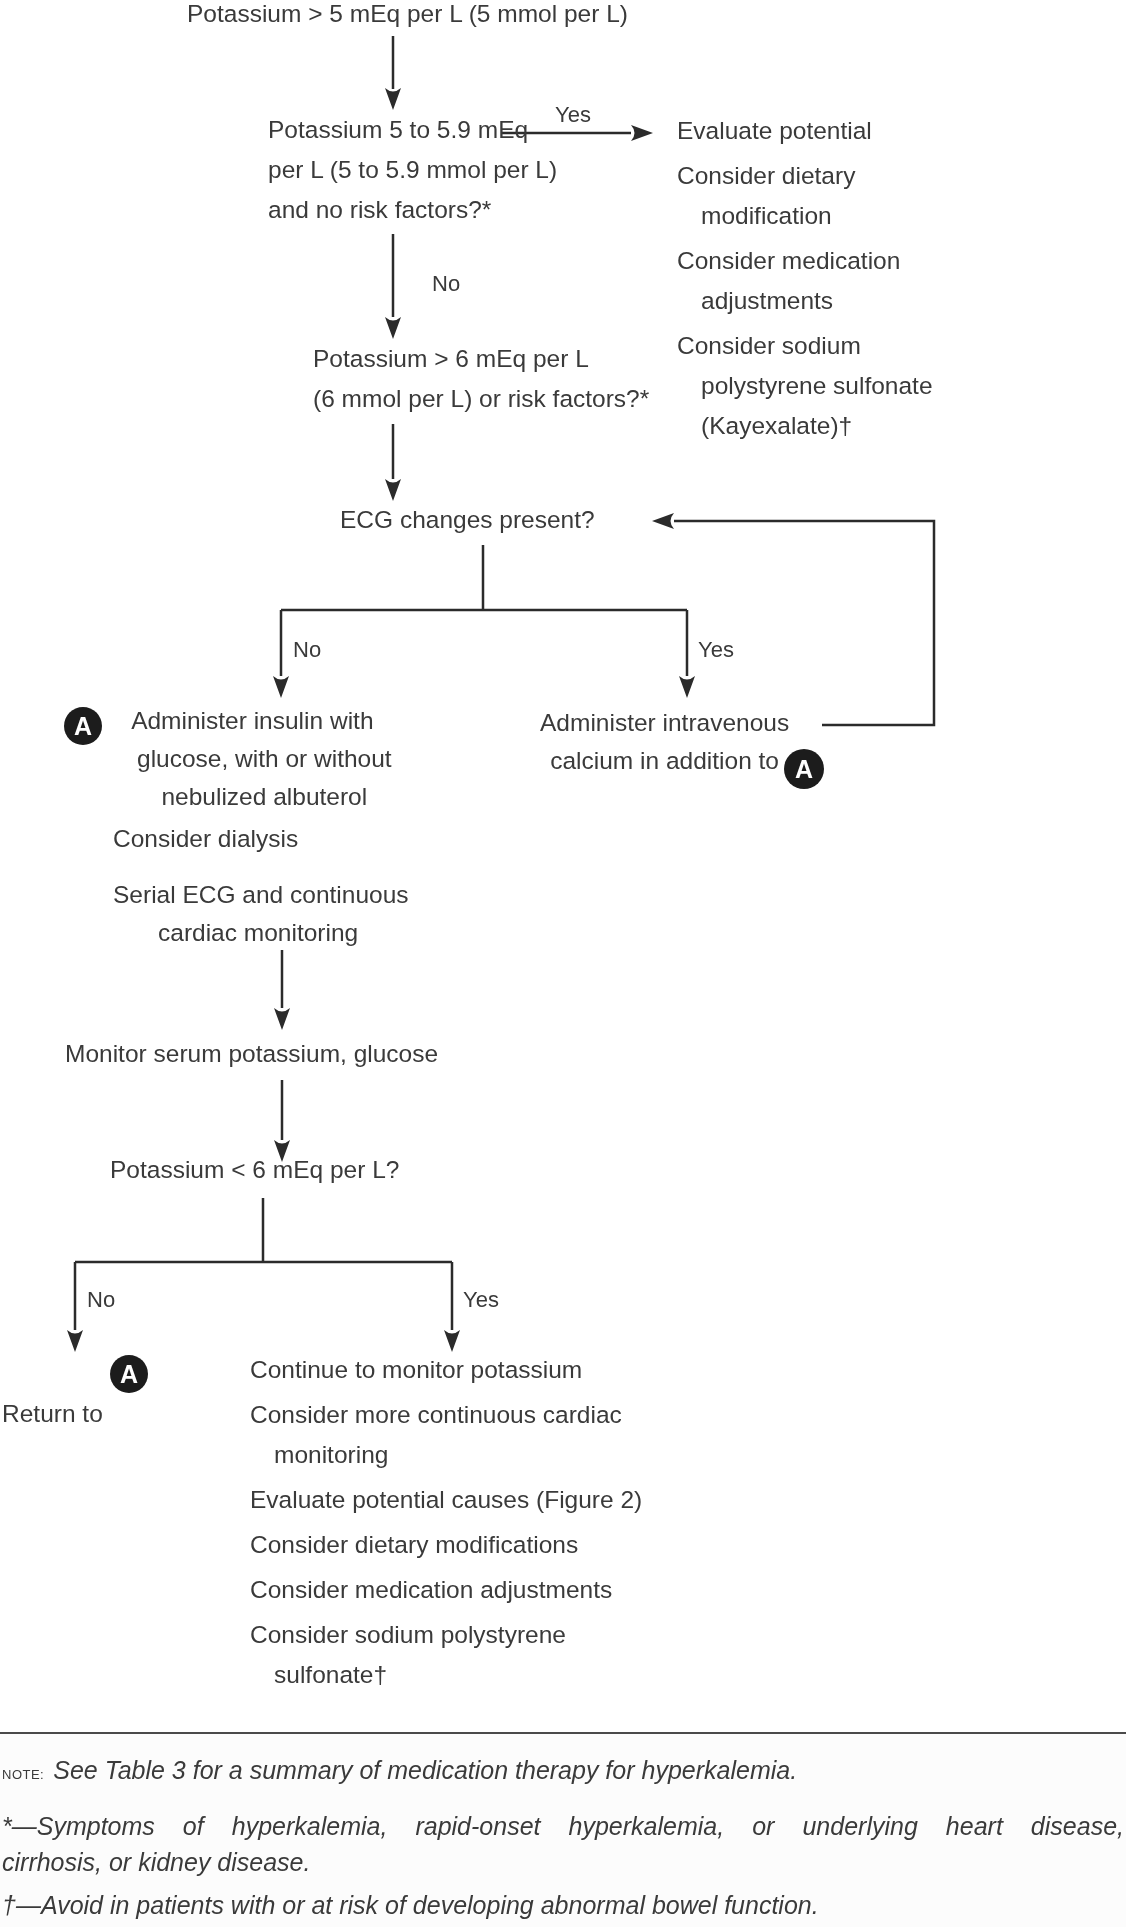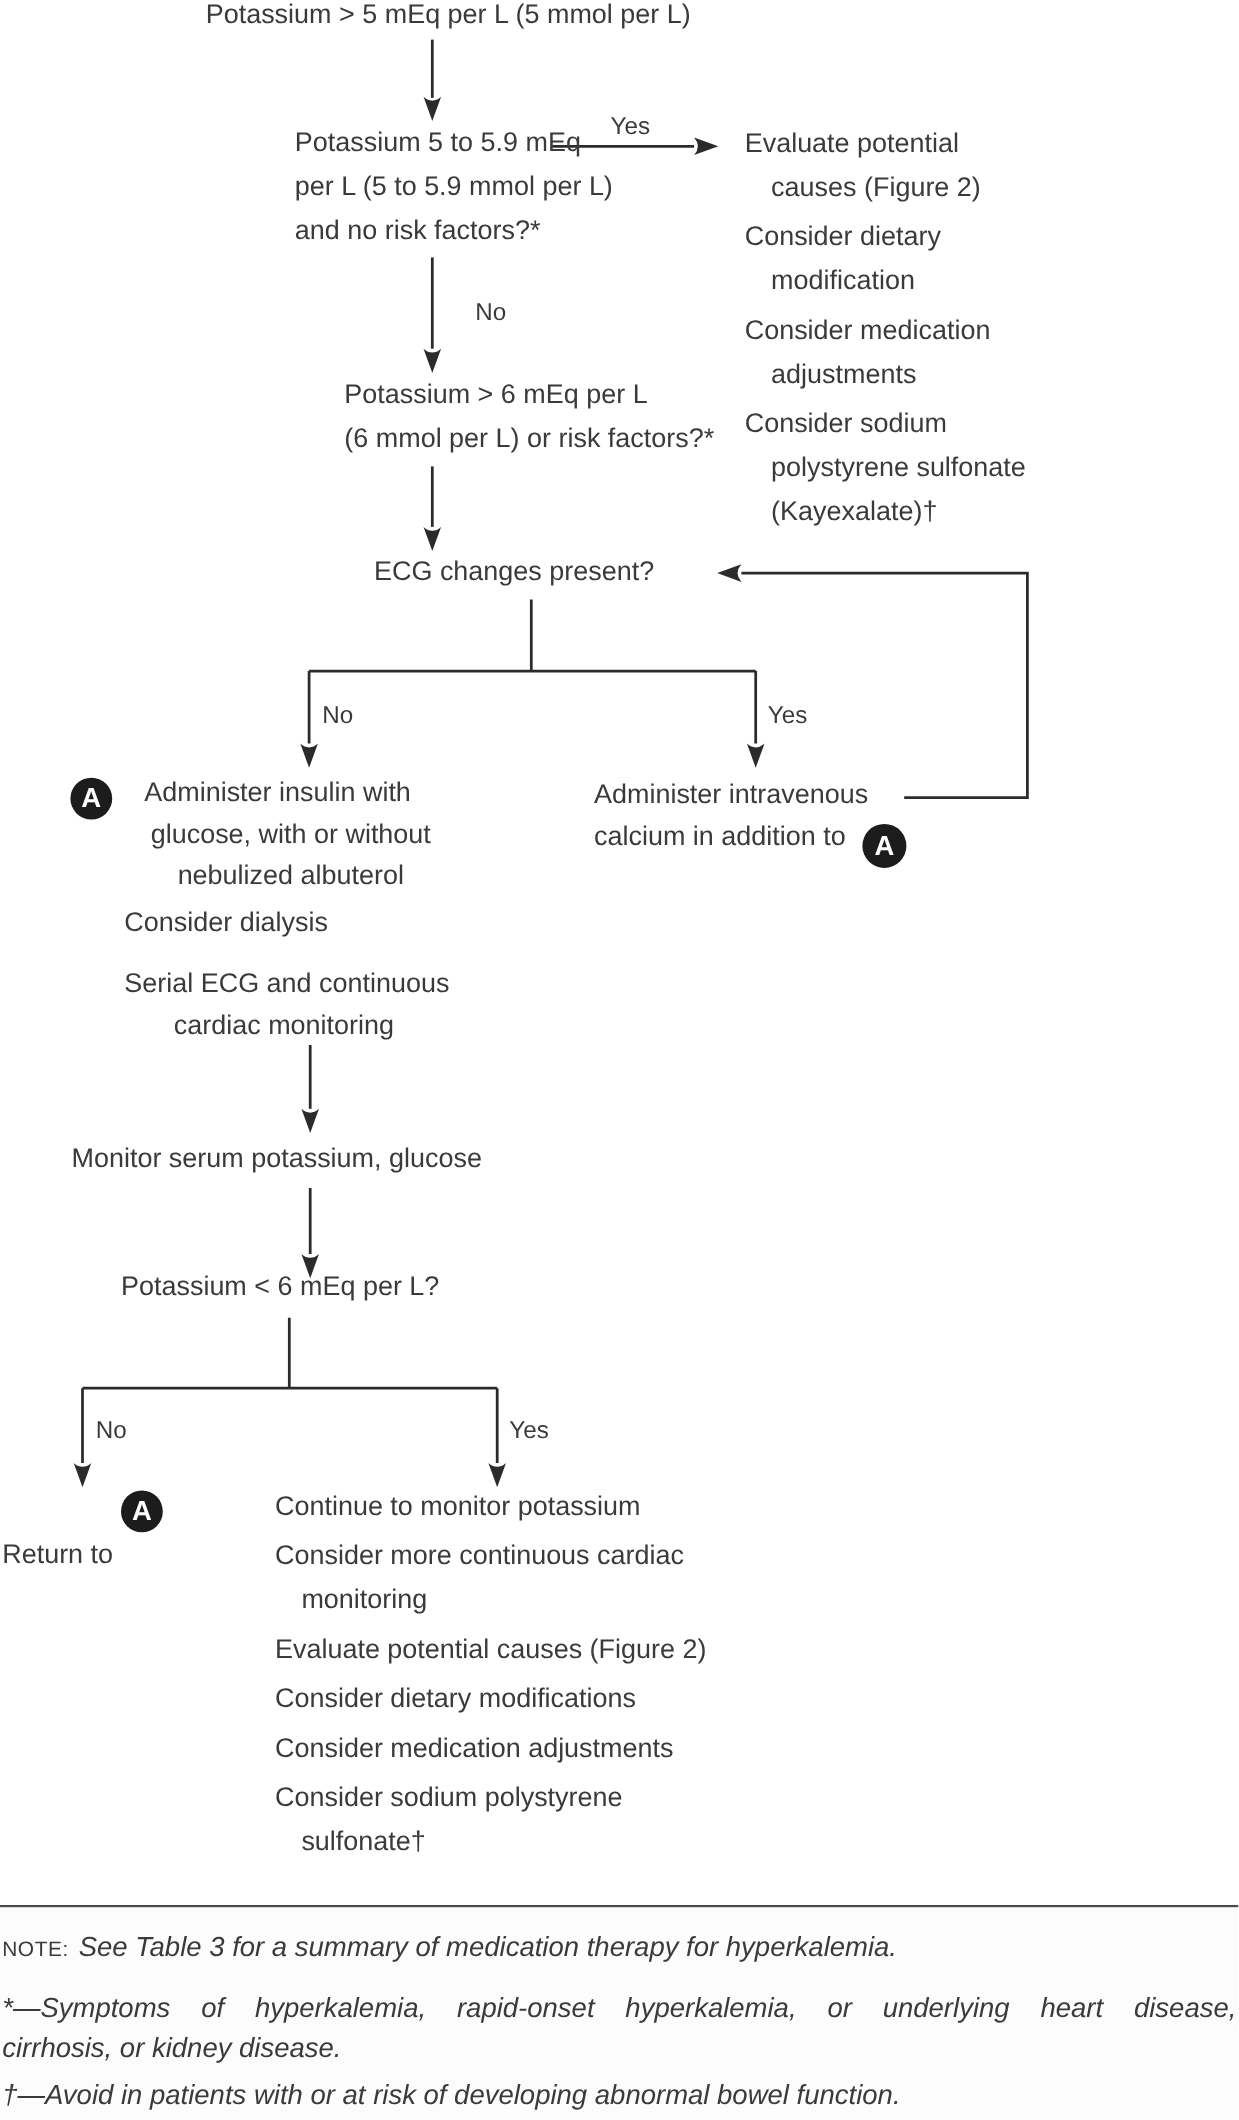--- a/index.html
+++ b/index.html
@@ -19,21 +19,21 @@
   .abadge {
     position:absolute; background:#1c1c1c; color:#ffffff; border-radius:50%;
     display:flex; align-items:center; justify-content:center;
     font-weight:bold; font-size:25px; line-height:1;
   }
   svg.wires { position:absolute; left:0; top:0; }
   svg.wires line, svg.wires path.wire { stroke:#2b2b2b; stroke-width:2.5; fill:none; }
   svg.wires path.head { fill:#2b2b2b; stroke:none; }
   svg.wires line.rule { stroke:#4a4a4a; stroke-width:2.2; }
   .footband { position:absolute; left:0; top:1734px; width:1126px; height:193px; background:#fcfcfc; }
-  .note-label { font-size:19px; letter-spacing:0.5px; font-style:normal; padding-right:9px; }
+  .note-label { font-size:13px; letter-spacing:0.5px; font-style:normal; padding-right:9px; }
   .it { font-style:italic; font-size:25px; }
   .jline { width:1122px; white-space:normal; text-align:justify; text-align-last:justify; }
 </style>
 </head>
 <body>
 
 <div class="fig">
 
   <svg class="wires" width="1126" height="1927" viewBox="0 0 1126 1927">
 
@@ -77,21 +77,20 @@
     <div>Potassium 5 to 5.9 mEq</div>
     <div>per L (5 to 5.9 mmol per L)</div>
     <div>and no risk factors?*</div>
   </div>
 
   <div class="t lbl" style="left:555px; top:95px;">Yes</div>
   <div class="t lbl" style="left:432px; top:264px;">No</div>
 
   <div class="t" style="left:677px; top:111px;">
     <div>Evaluate potential</div>
-    <div class="cont">causes (Figure 2)</div>
     <div class="gap">Consider dietary</div>
     <div class="cont">modification</div>
     <div class="gap">Consider medication</div>
     <div class="cont">adjustments</div>
     <div class="gap">Consider sodium</div>
     <div class="cont">polystyrene sulfonate</div>
     <div class="cont">(Kayexalate)†</div>
   </div>
 
   <div class="t" style="left:313px; top:339px;">
@@ -109,21 +108,21 @@
     <div>Administer insulin with</div>
     <div class="cont">glucose, with or without</div>
     <div class="cont">nebulized albuterol</div>
   </div>
   <div class="t lh38" style="left:113px; top:820px;">Consider dialysis</div>
   <div class="t lh38" style="left:113px; top:876px;">
     <div>Serial ECG and continuous</div>
     <div class="cont2">cardiac monitoring</div>
   </div>
 
-  <div class="t lh38" style="left:540px; top:704px;">
+  <div class="t lh38" style="left:540px; top:704px;text-align:center;">
     <div>Administer intravenous</div>
     <div>calcium in addition to</div>
   </div>
   <div class="abadge" style="left:784px; top:749px; width:40px; height:40px;">A</div>
 
   <div class="t" style="left:65px; top:1034px;">Monitor serum potassium, glucose</div>
 
   <div class="t" style="left:110px; top:1150px;">Potassium &lt; 6 mEq per L?</div>
 
   <div class="t lbl" style="left:87px; top:1280px;">No</div>

